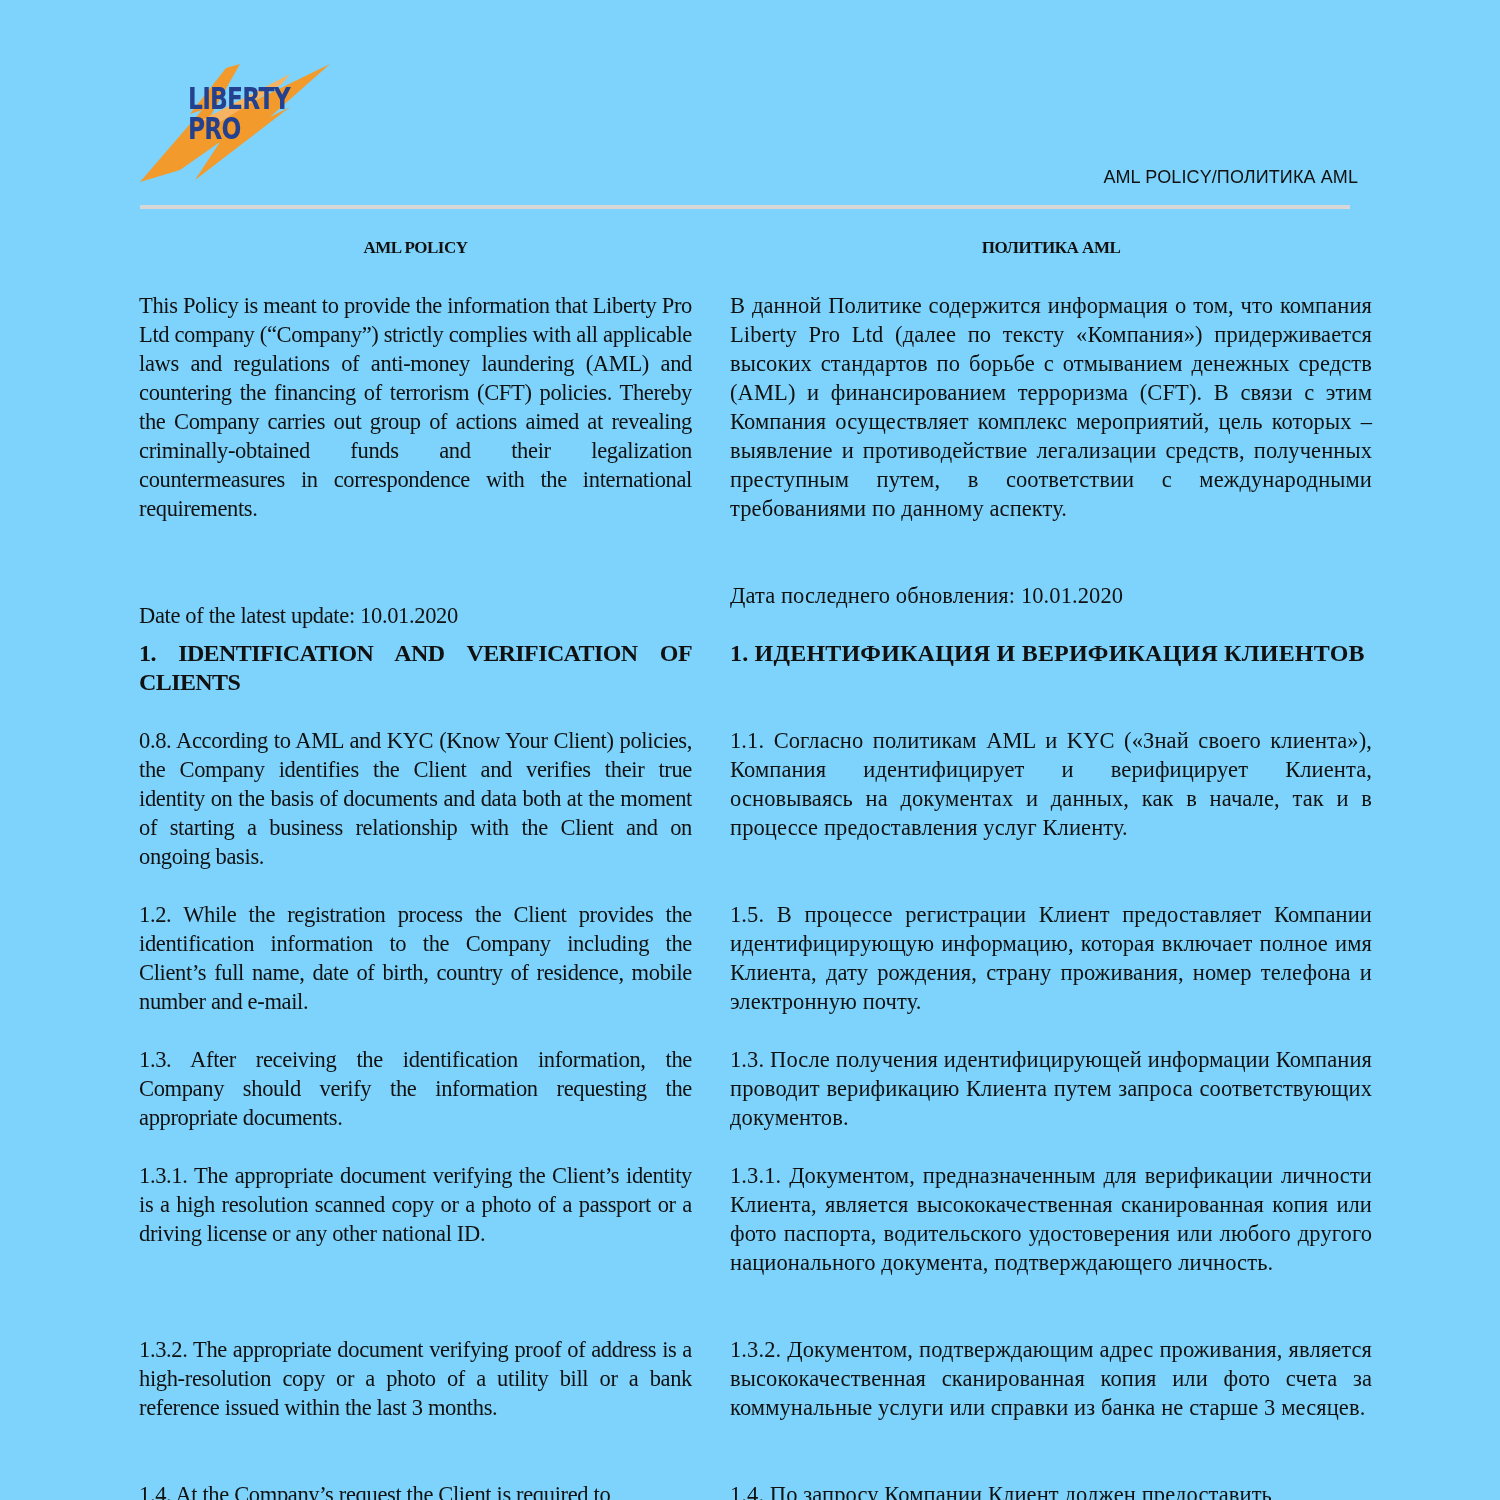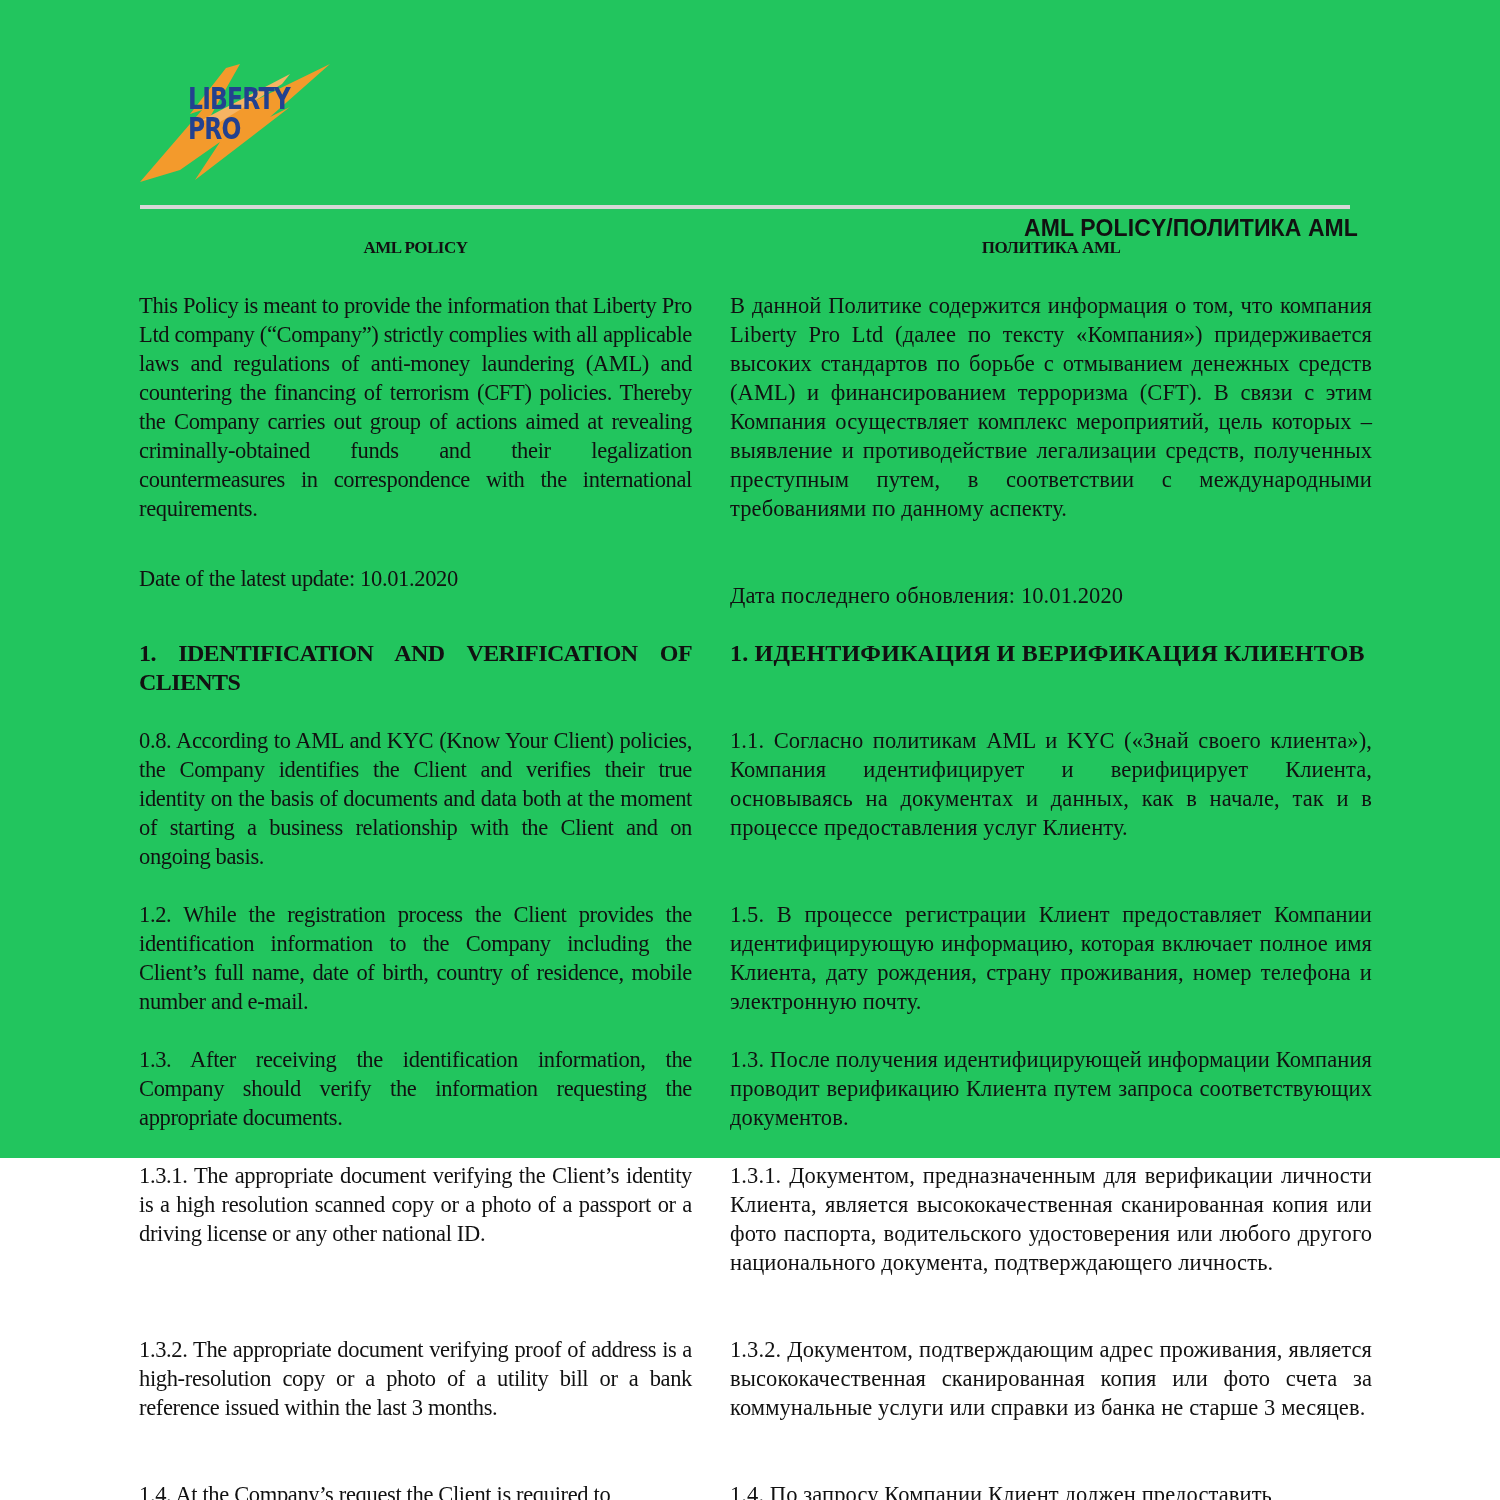--- a/index.html
+++ b/index.html
@@ -10,22 +10,22 @@
     body {
       width: 1500px;
       height: 1500px;
       overflow: hidden;
       position: relative;
       color: #111111;
     }
     .page {
       position: absolute;
       left: 0; top: 0;
-      width: 1500px; height: 1158px;
-      background: #22c55e;
+      width: 1500px; height: 1500px;
+      background: #7dd3fc;
     }
     .logo {
       position: absolute;
       left: 140px;
       top: 62px;
       width: 195px;
       height: 125px;
     }
     .logo svg { position: absolute; left: 0; top: 0; }
     .logo-text {
@@ -39,25 +39,24 @@
       color: #23418f;
       letter-spacing: -1px;
       transform: scaleX(0.78);
       transform-origin: left top;
     }
     .header-title {
       position: absolute;
       right: 142px;
       top: 167px;
       font-family: "Liberation Sans", sans-serif;
-      font-weight: bold;
-      font-size: 23px;
+      font-weight: normal;
+      font-size: 18px;
       color: #111;
       letter-spacing: 0.1px;
-      margin-top: 48px;
     }
     .header-rule {
       position: absolute;
       left: 140px;
       top: 205px;
       width: 1210px;
       height: 4px;
       background: #d7d7d7;
     }
     .col {
@@ -112,21 +111,21 @@
       <div>PRO</div>
     </div>
   </div>
 
   <div class="header-title">AML POLICY/ПОЛИТИКА AML</div>
   <div class="header-rule"></div>
 
   <div class="col col-en">
     <h1>AML POLICY</h1>
     <p style="top:61px">This Policy is meant to provide the information that Liberty Pro Ltd company (“Company”) strictly complies with all applicable laws and regulations of anti-money laundering (AML) and countering the financing of terrorism (CFT) policies. Thereby the Company carries out group of actions aimed at revealing criminally-obtained funds and their legalization countermeasures in correspondence with the international requirements.</p>
-    <p style="top:334px">Date of the latest update: 10.01.2020</p>
+    <p style="top:371px">Date of the latest update: 10.01.2020</p>
     <p class="sec" style="top:409px">1. IDENTIFICATION AND VERIFICATION OF CLIENTS</p>
     <p style="top:496px">0.8. According to AML and KYC (Know Your Client) policies, the Company identifies the Client and verifies their true identity on the basis of documents and data both at the moment of starting a business relationship with the Client and on ongoing basis.</p>
     <p style="top:670px">1.2. While the registration process the Client provides the identification information to the Company including the Client’s full name, date of birth, country of residence, mobile number and e-mail.</p>
     <p style="top:815px">1.3. After receiving the identification information, the Company should verify the information requesting the appropriate documents.</p>
     <p style="top:931px">1.3.1. The appropriate document verifying the Client’s identity is a high resolution scanned copy or a photo of a passport or a driving license or any other national ID.</p>
     <p style="top:1105px">1.3.2. The appropriate document verifying proof of address is a high-resolution copy or a photo of a utility bill or a bank reference issued within the last 3 months.</p>
     <p style="top:1250px">1.4. At the Company’s request the Client is required to</p>
   </div>
 
   <div class="col col-ru">

